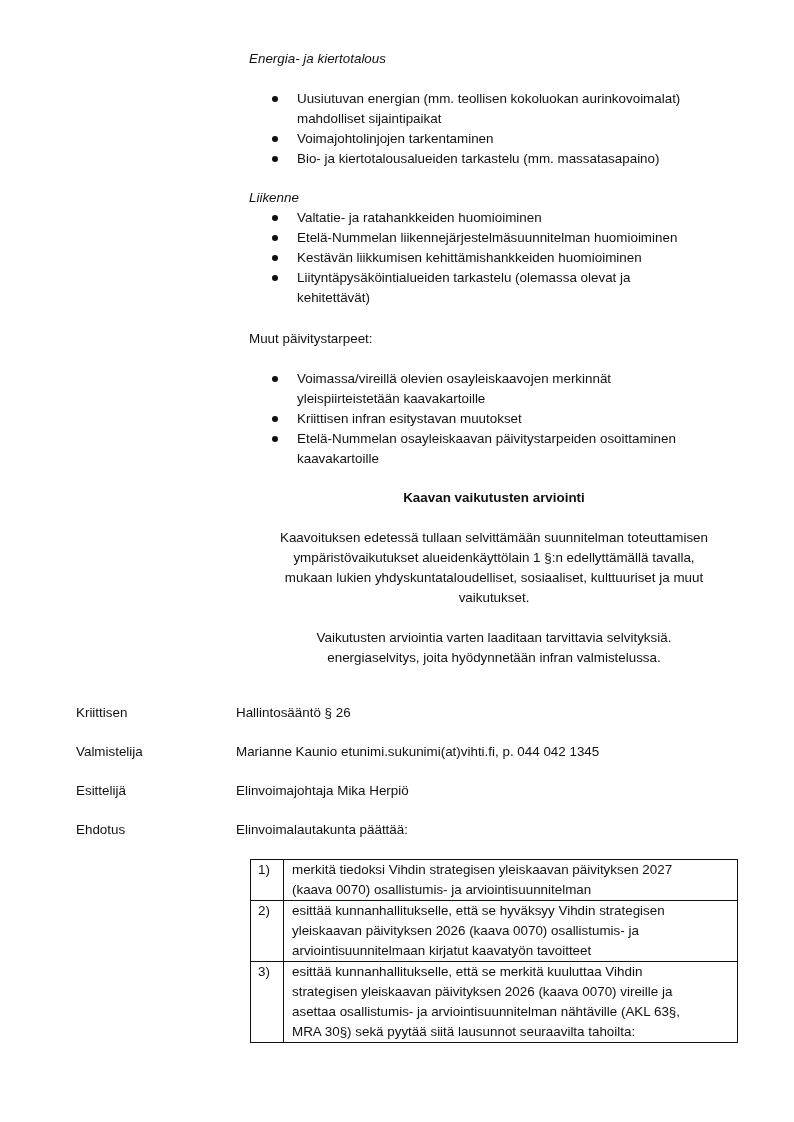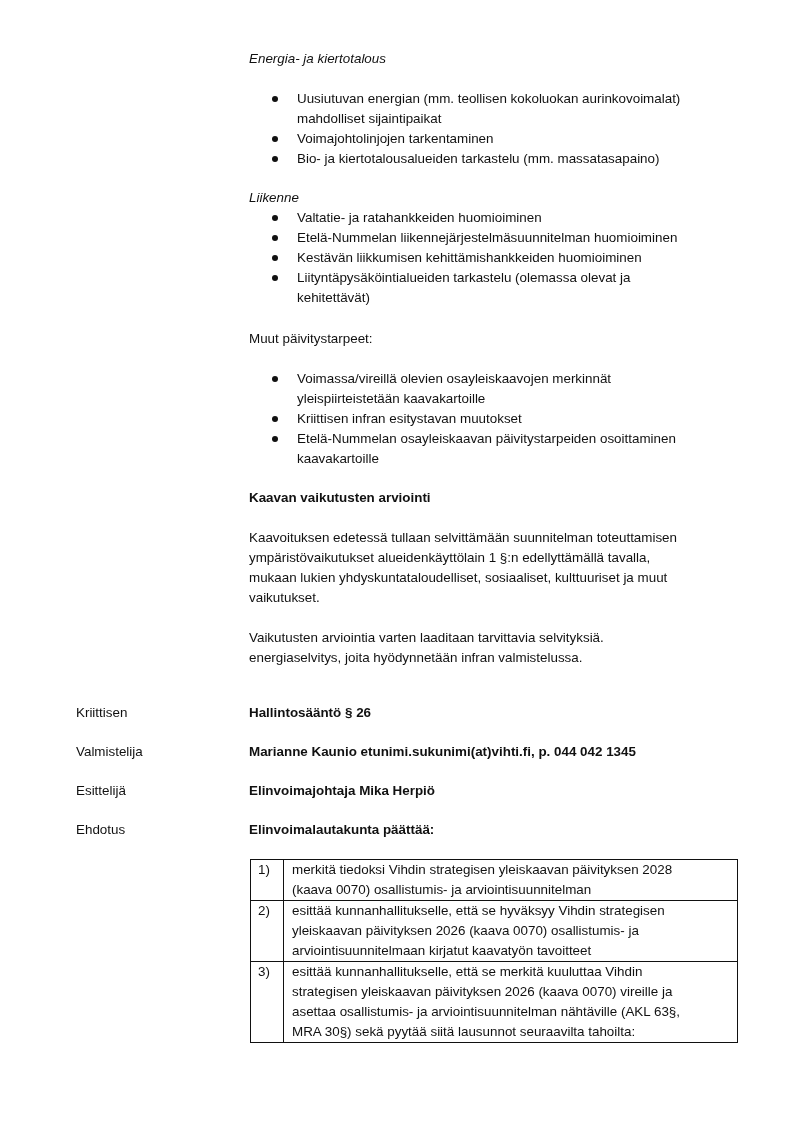--- a/index.html
+++ b/index.html
@@ -11,21 +11,21 @@
   .line { line-height: 20px; white-space: nowrap; }
   .italic { font-style: italic; }
   .bold { font-weight: bold; }
   ul.blist { list-style: none; margin: 0; padding: 0; }
   ul.blist li { position: relative; padding-left: 48px; line-height: 20px; }
   ul.blist li .bullet {
     position: absolute; left: 23px; top: 7px; width: 6px; height: 6px;
     background: #111; border-radius: 50%;
   }
   .label { position: absolute; left: 76px; line-height: 20px; }
-  .value { position: absolute; left: 249px; line-height: 20px; font-weight: bold; }
+  .value { position: absolute; left: 236px; line-height: 20px; }
   table.proposal {
     position: absolute; left: 250px; top: 859px; width: 488px;
     border-collapse: collapse;
   }
   table.proposal td {
     border: 1px solid #111; vertical-align: top; line-height: 20px;
     padding: 0 4px 0 8px; font-size: 13.4px;
   }
   table.proposal td.num { width: 21px; padding-left: 7px; }
 </style>
@@ -87,21 +87,21 @@
       <div class="line">Kriittisen infran esitystavan muutokset</div>
     </li>
     <li>
       <span class="bullet"></span>
       <div class="line">Etelä-Nummelan osayleiskaavan päivitystarpeiden osoittaminen</div>
       <div class="line">kaavakartoille</div>
     </li>
   </ul>
 </div>
 
-<div class="col" style="top:488px;">
+<div class="col" style="top:488px;text-align:center;">
   <div class="line bold">Kaavan vaikutusten arviointi</div>
   <div style="margin-top:20px;">
     <div class="line">Kaavoituksen edetessä tullaan selvittämään suunnitelman toteuttamisen</div>
     <div class="line">ympäristövaikutukset alueidenkäyttölain 1 §:n edellyttämällä tavalla,</div>
     <div class="line">mukaan lukien yhdyskuntataloudelliset, sosiaaliset, kulttuuriset ja muut</div>
     <div class="line">vaikutukset.</div>
   </div>
   <div style="margin-top:20px;">
     <div class="line">Vaikutusten arviointia varten laaditaan tarvittavia selvityksiä.</div>
     <div class="line">energiaselvitys, joita hyödynnetään infran valmistelussa.</div>
@@ -118,21 +118,21 @@
 <div class="value" style="top:781px;">Elinvoimajohtaja Mika Herpiö</div>
 
 <div class="label" style="top:820px;">Ehdotus</div>
 <div class="value" style="top:820px;">Elinvoimalautakunta päättää:</div>
 
 <table class="proposal">
   <tbody>
       <tr>
     <td class="num">1)</td>
     <td>
-      <div>merkitä tiedoksi Vihdin strategisen yleiskaavan päivityksen 2028</div>
+      <div>merkitä tiedoksi Vihdin strategisen yleiskaavan päivityksen 2027</div>
       <div>(kaava 0070) osallistumis- ja arviointisuunnitelman</div>
     </td>
   </tr>
   <tr>
     <td class="num">2)</td>
     <td>
       <div>esittää kunnanhallitukselle, että se hyväksyy Vihdin strategisen</div>
       <div>yleiskaavan päivityksen 2026 (kaava 0070) osallistumis- ja</div>
       <div>arviointisuunnitelmaan kirjatut kaavatyön tavoitteet</div>
     </td>

